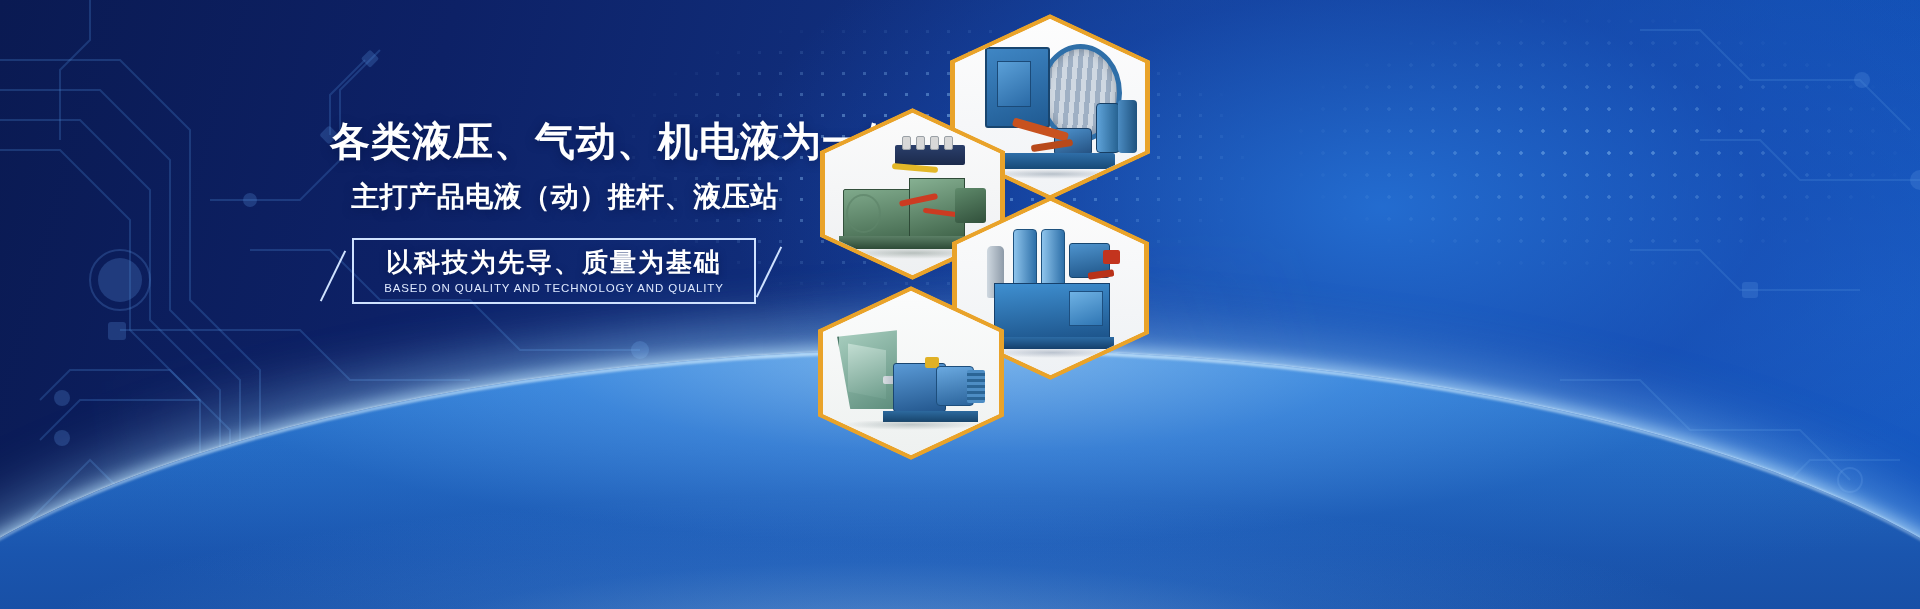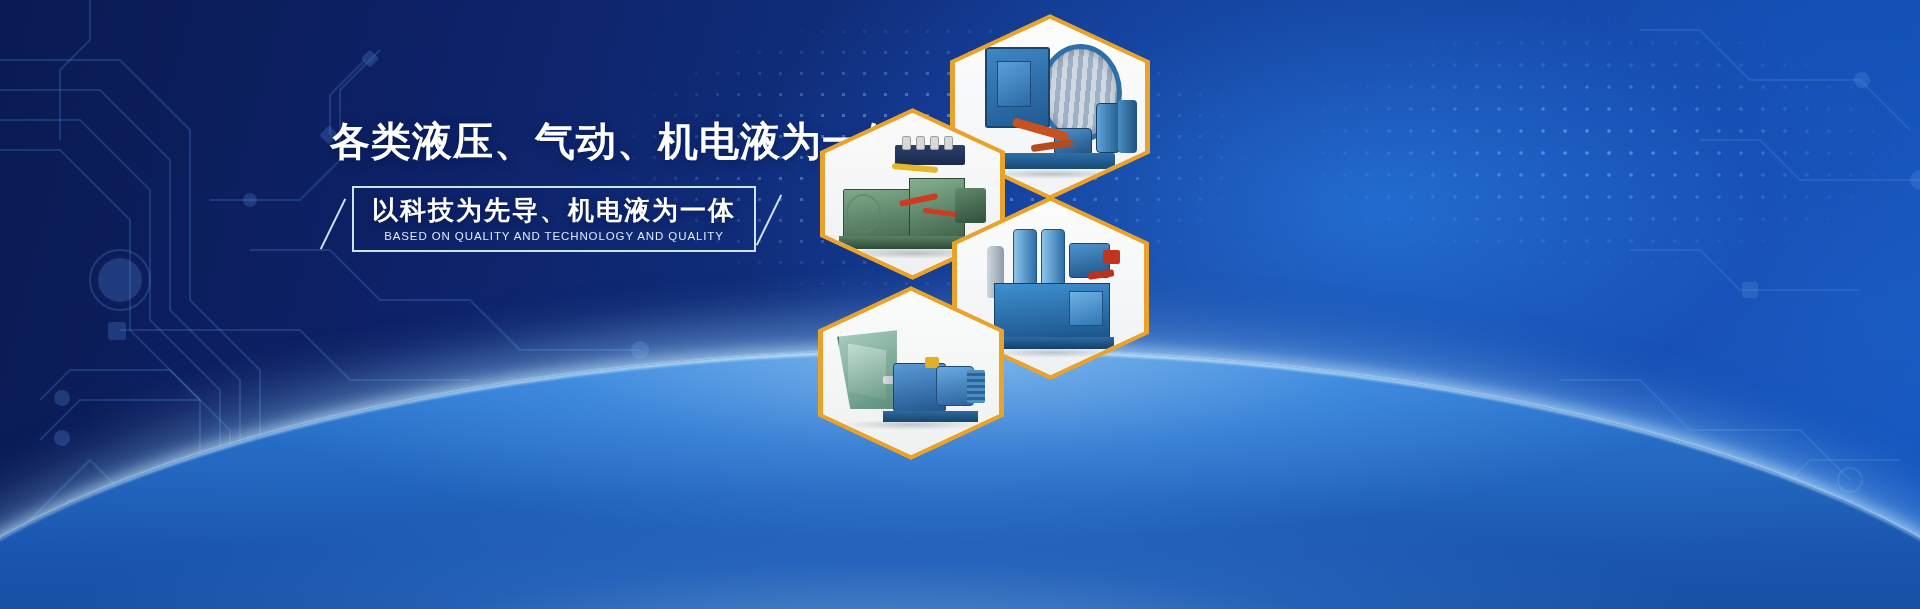--- a/index.html
+++ b/index.html
@@ -231,26 +231,27 @@
   <div class="dots2"></div>
   <div class="beam"></div>
   <div class="earth"></div>
   <div class="earth-rim"></div>
   <div class="glow-arc"></div>
 
   <div class="textblock">
 
     <div class="headline">各类液压、气动、机电液为一体</div>
 
+    <div class="subhead">主打产品电液（动）推杆、液压站</div>
 
     <div class="sloganwrap">
       <div class="slash left"></div>
       <div class="slash right"></div>
       <div class="slogan-box">
-        <div class="slogan-cn">以科技为先导、机电液为一体</div>
+        <div class="slogan-cn">以科技为先导、质量为基础</div>
         <div class="slogan-en">BASED ON QUALITY AND TECHNOLOGY AND QUALITY</div>
       </div>
     </div>
 
   </div>
 
   <div class="hexes">
 
     <div class="hex" id="hex-valve">
       <div class="hex-border"></div>

